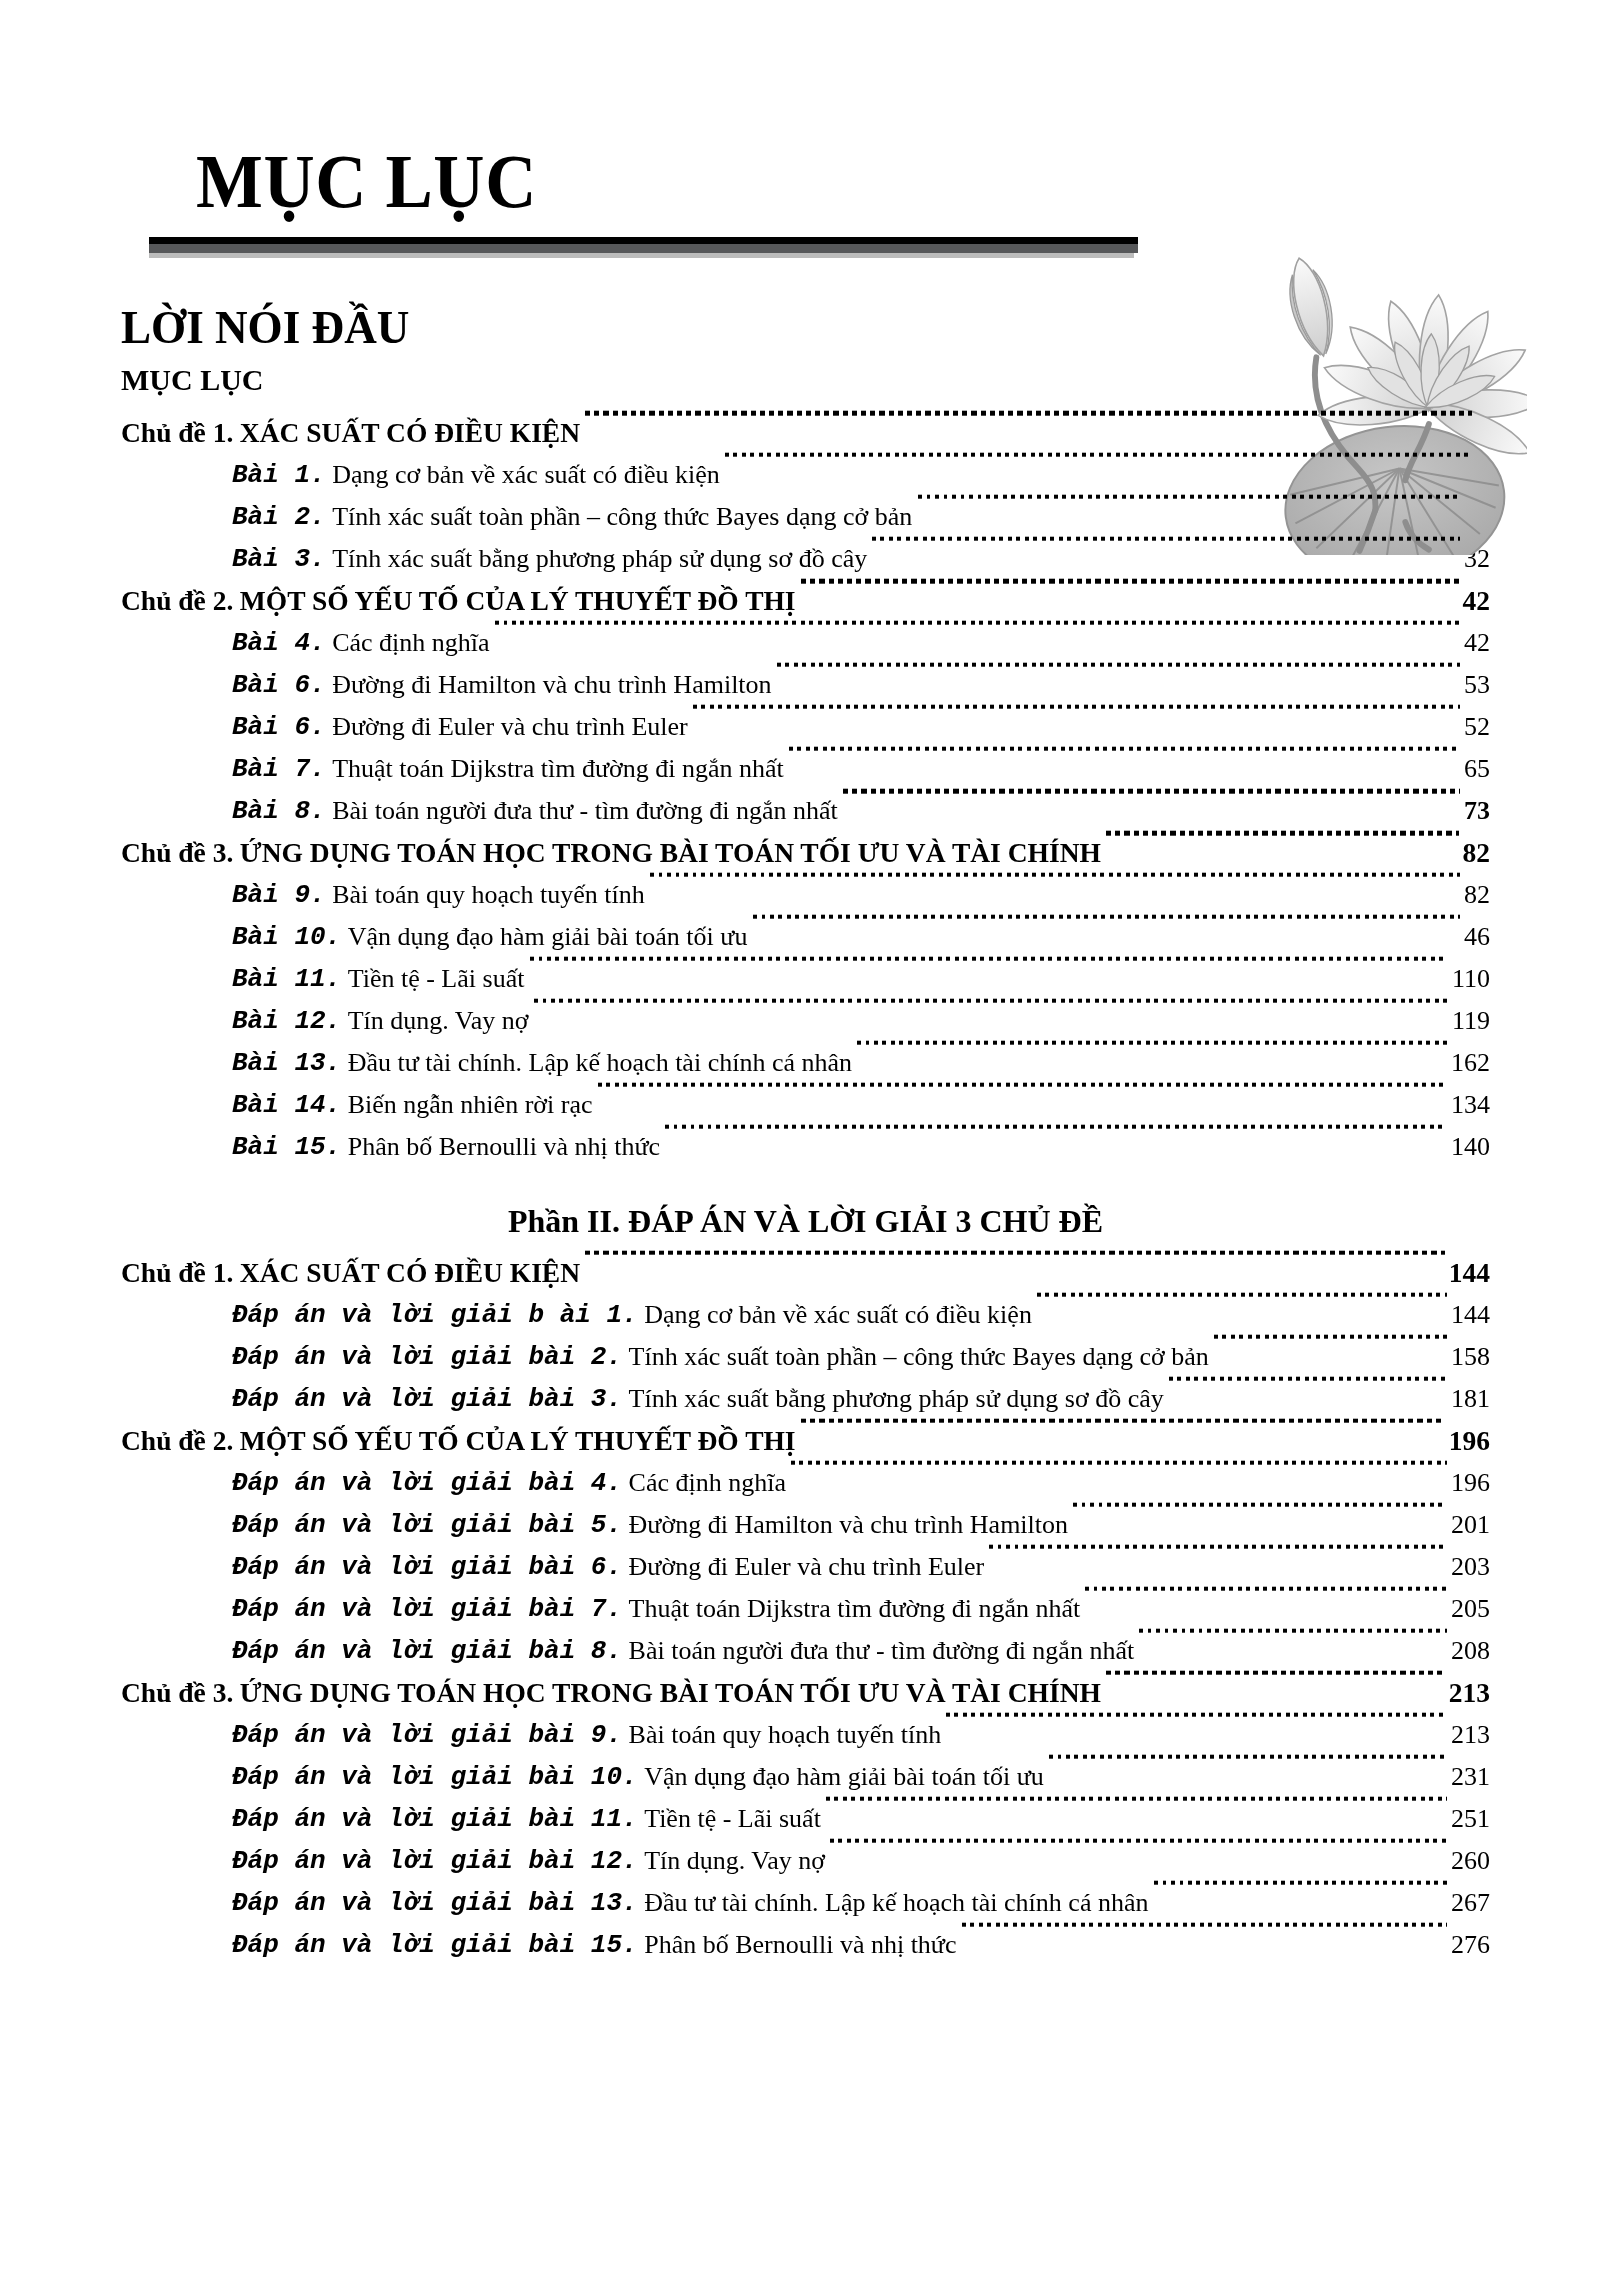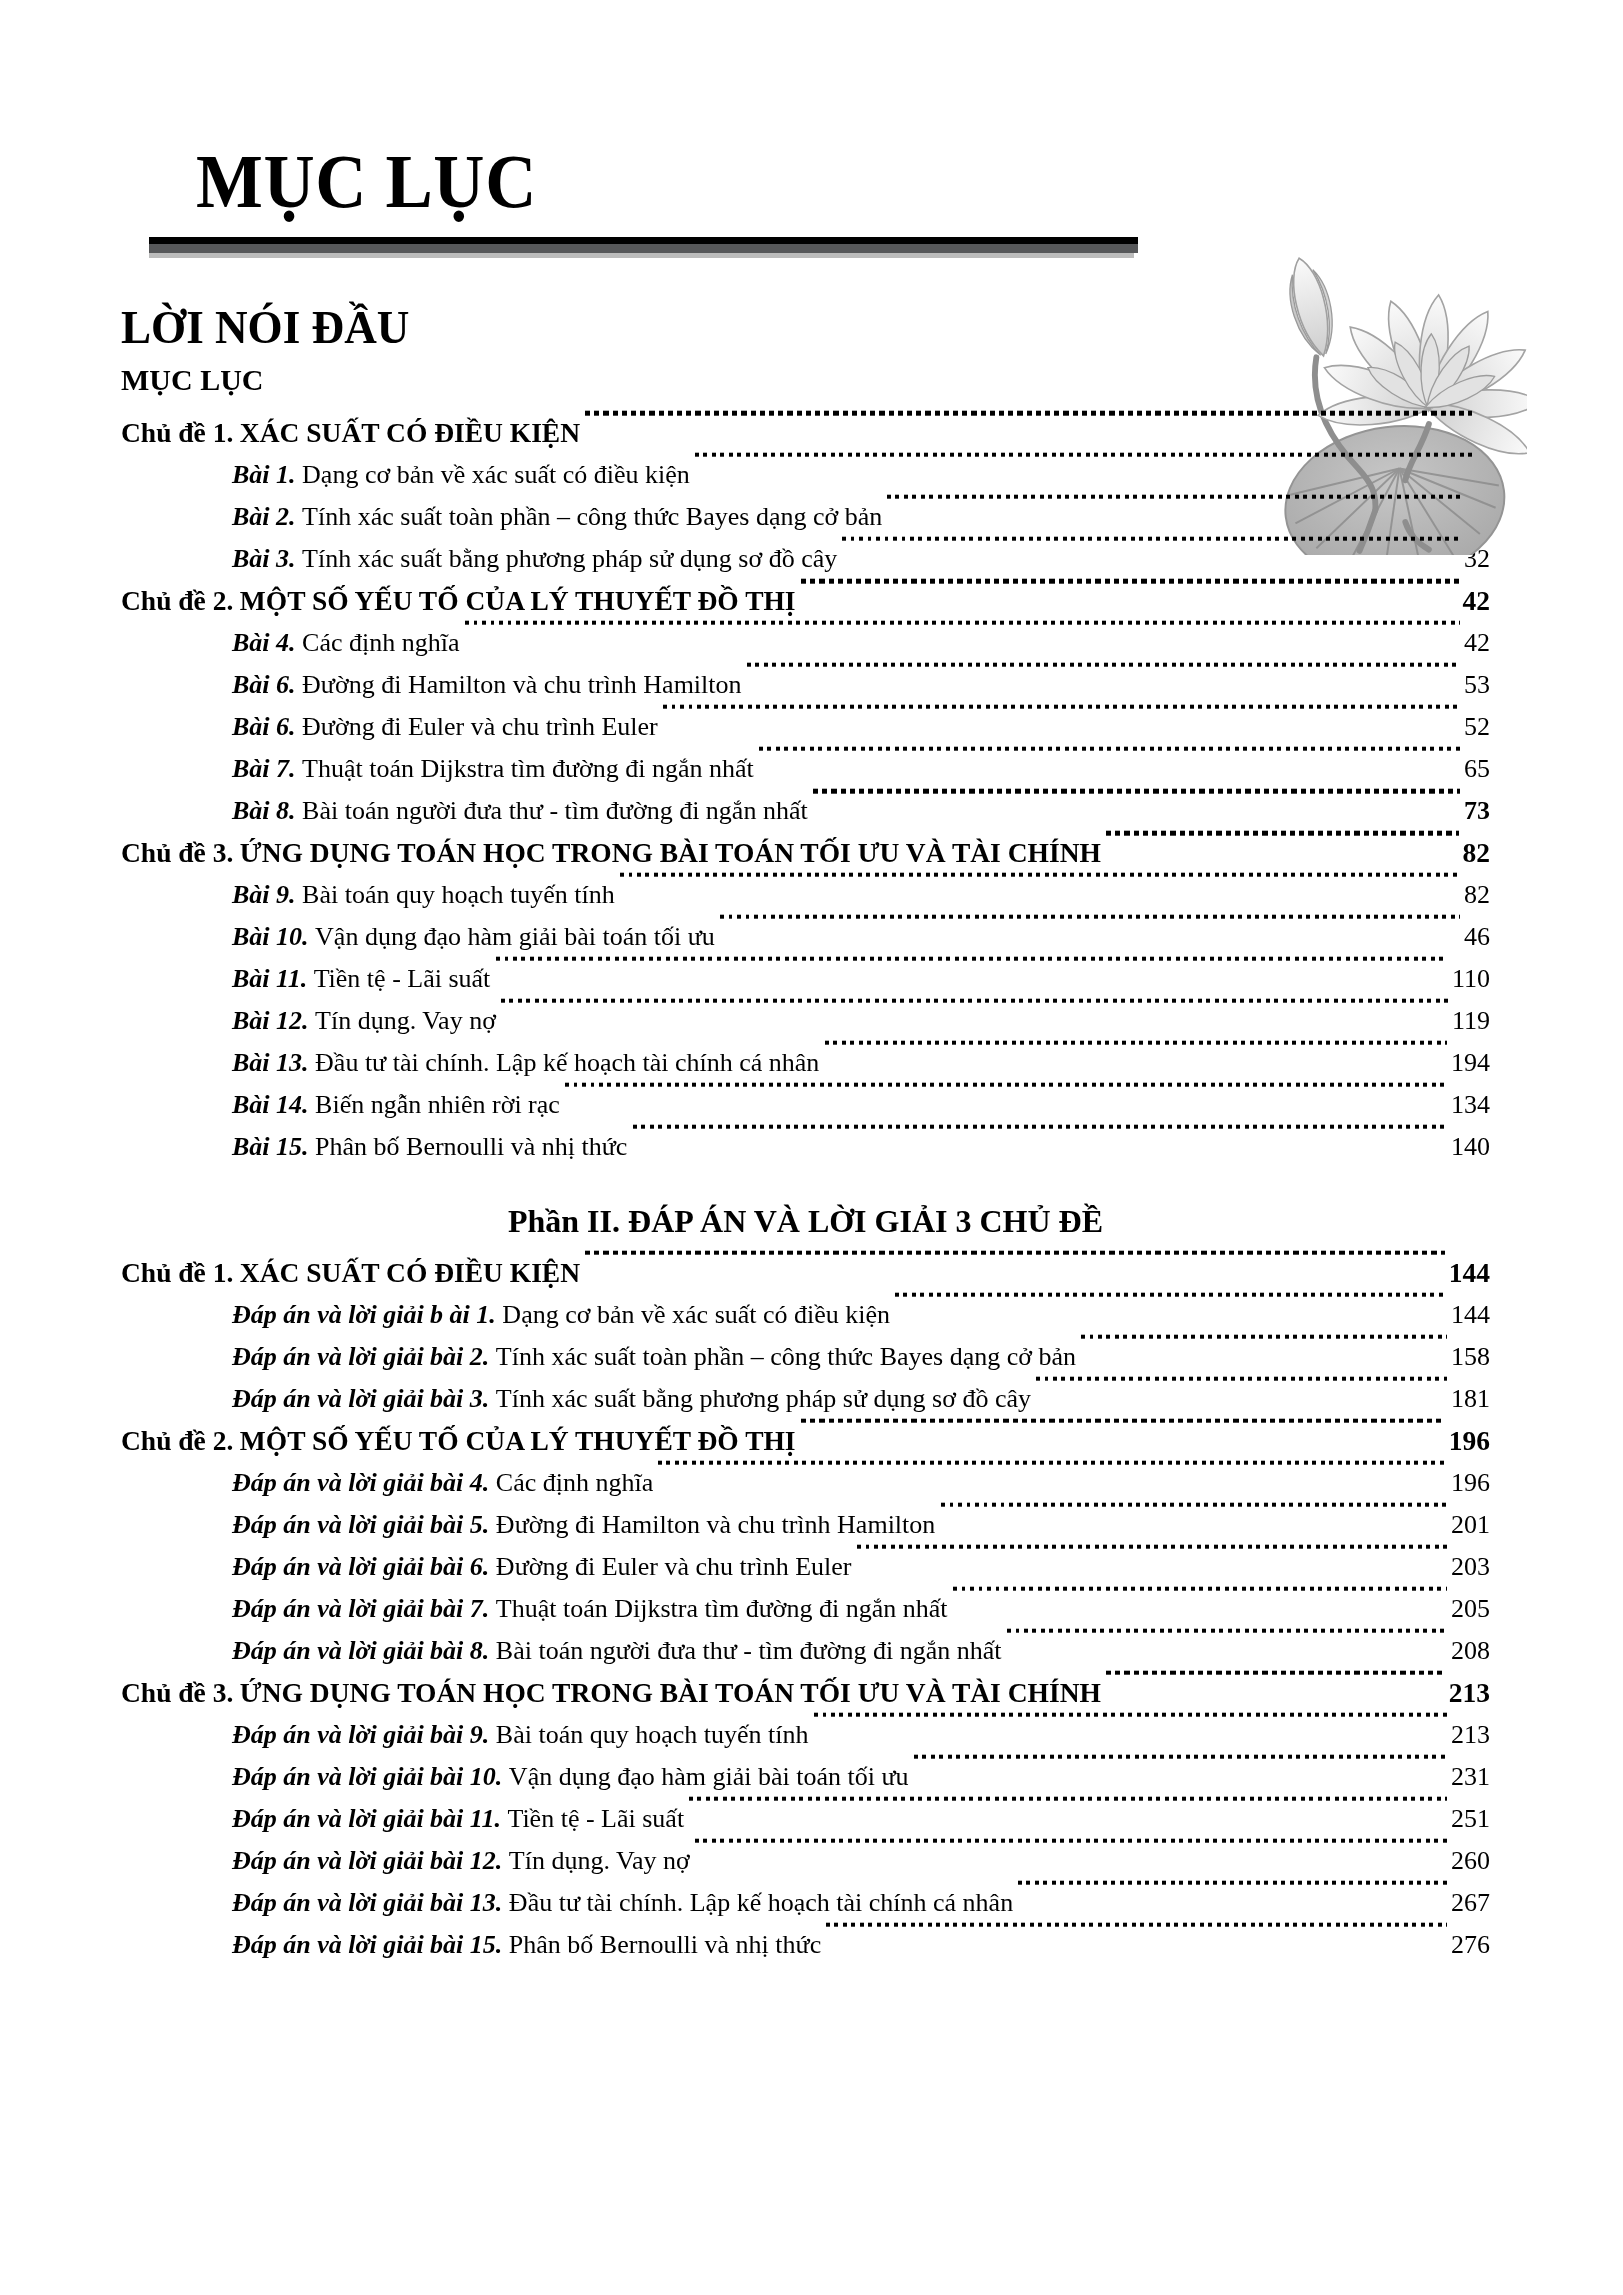--- a/index.html
+++ b/index.html
@@ -55,21 +55,21 @@
   .toc-row {
     display:flex;
     align-items:flex-start;
     height:42px;
     line-height:42px;
     white-space:nowrap;
   }
   .toc-row.item { font-size:26px; padding-left:111px; }
   .toc-row.chapter { font-size:27.5px; font-weight:bold; }
   .toc-row .prefix { font-weight:bold; }
-  .toc-row.item .prefix { font-style:italic; }
+  .toc-row.item .prefix { font-style:italic;font-family:Liberation Mono, monospace; }
   .toc-row .entry-title { margin-left:6.5px; }
   .leader {
     flex:1 1 auto;
     height:3.9px;
     margin:0 3.9px 0 5.2px;
     background-image:repeating-linear-gradient(to right,#000 0 3.9px,transparent 3.9px 8.5px);
     transform:translateY(-1.3px);
   }
   .toc-row.chapter .leader,
   .toc-row.boldpage .leader {
@@ -253,21 +253,21 @@
       <div class="toc-row item">
         <span class="prefix">Bài 12.</span>
         <span class="entry-title">Tín dụng. Vay nợ</span>
         <span class="leader"></span>
         <span class="toc-page">119</span>
       </div>
       <div class="toc-row item">
         <span class="prefix">Bài 13.</span>
         <span class="entry-title">Đầu tư tài chính. Lập kế hoạch tài chính cá nhân</span>
         <span class="leader"></span>
-        <span class="toc-page">194</span>
+        <span class="toc-page">162</span>
       </div>
       <div class="toc-row item">
         <span class="prefix">Bài 14.</span>
         <span class="entry-title">Biến ngẫn nhiên rời rạc</span>
         <span class="leader"></span>
         <span class="toc-page">134</span>
       </div>
       <div class="toc-row item">
         <span class="prefix">Bài 15.</span>
         <span class="entry-title">Phân bố Bernoulli và nhị thức</span>

